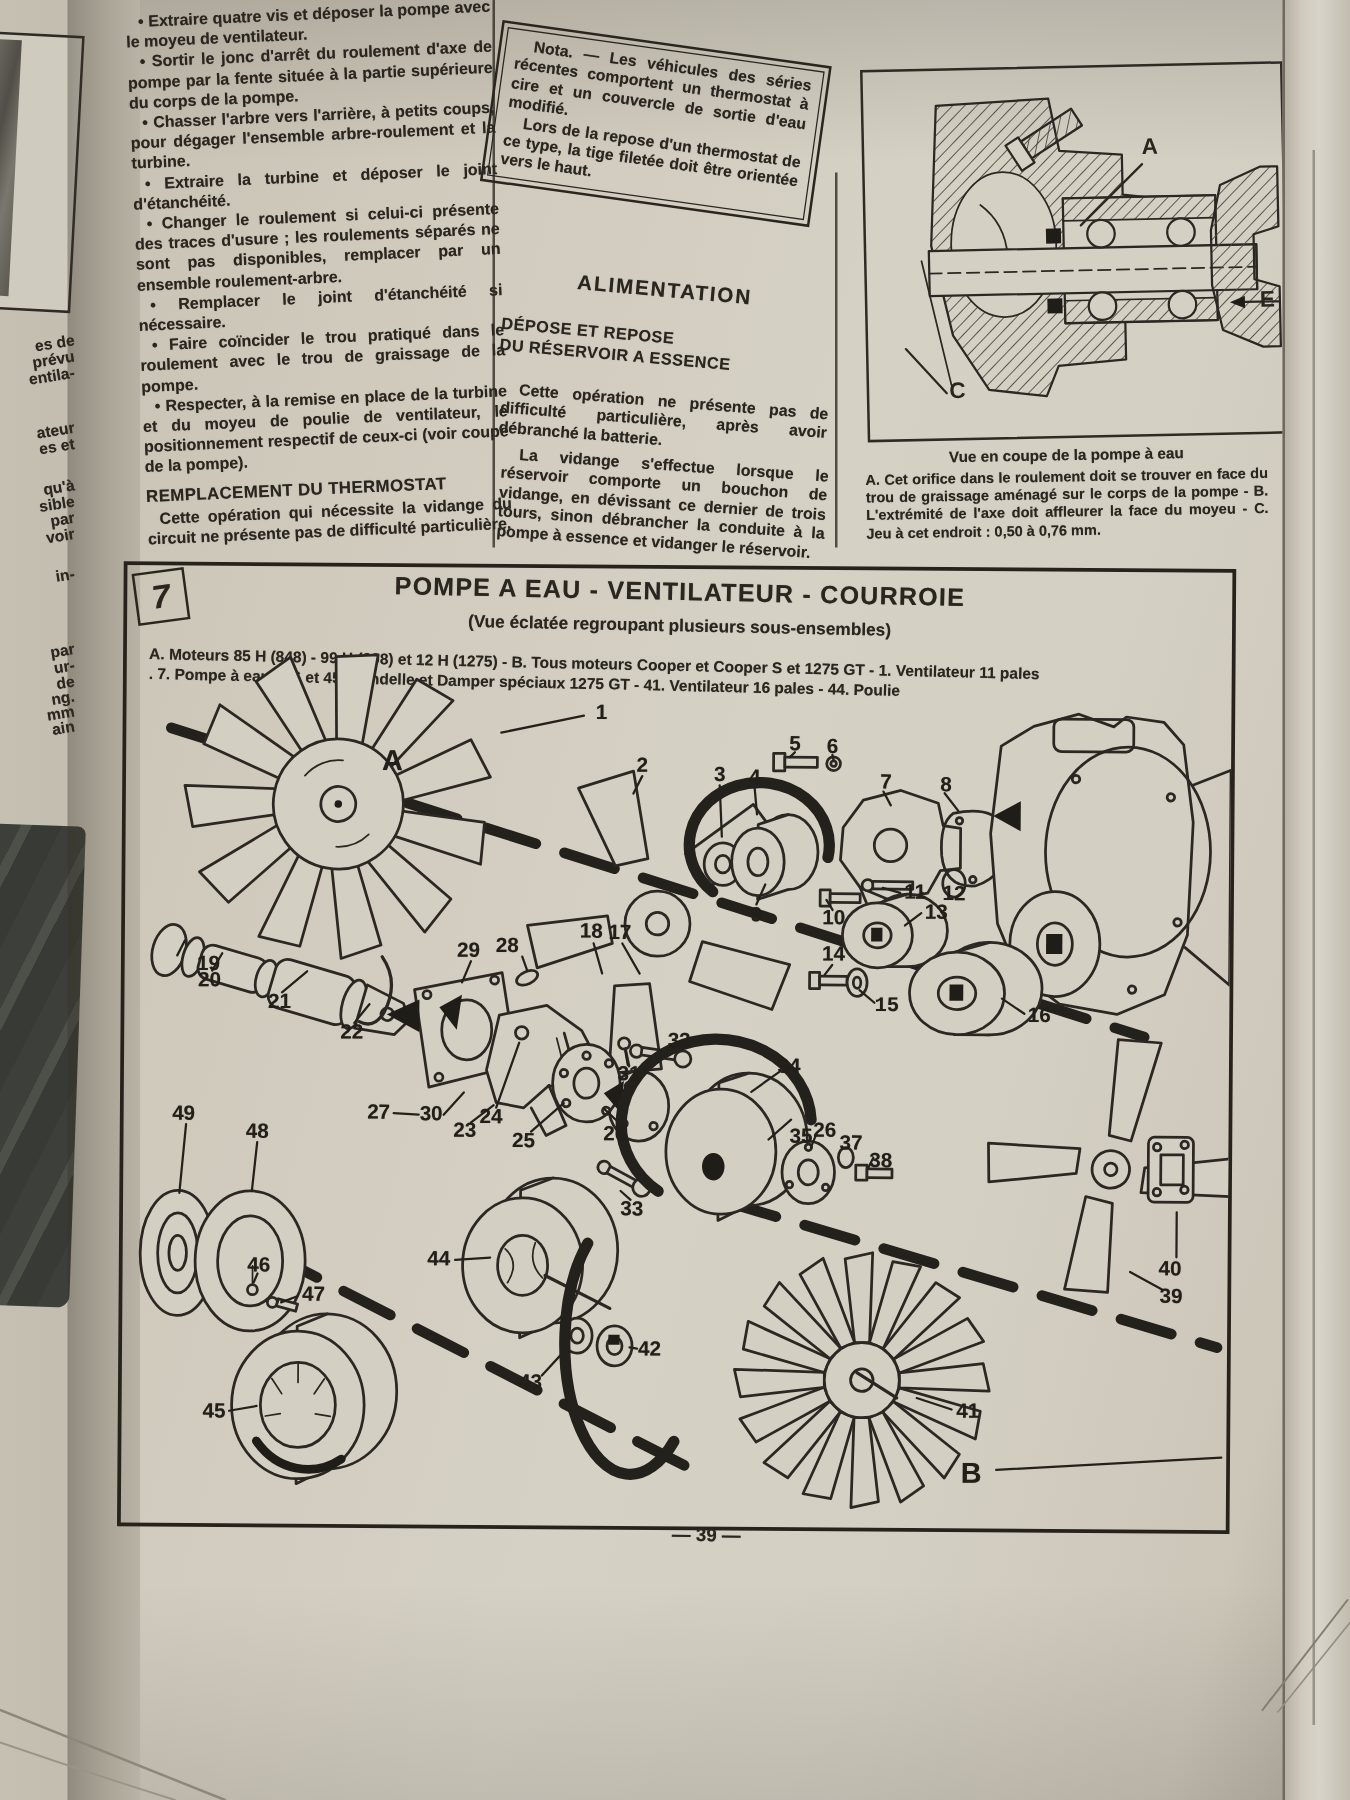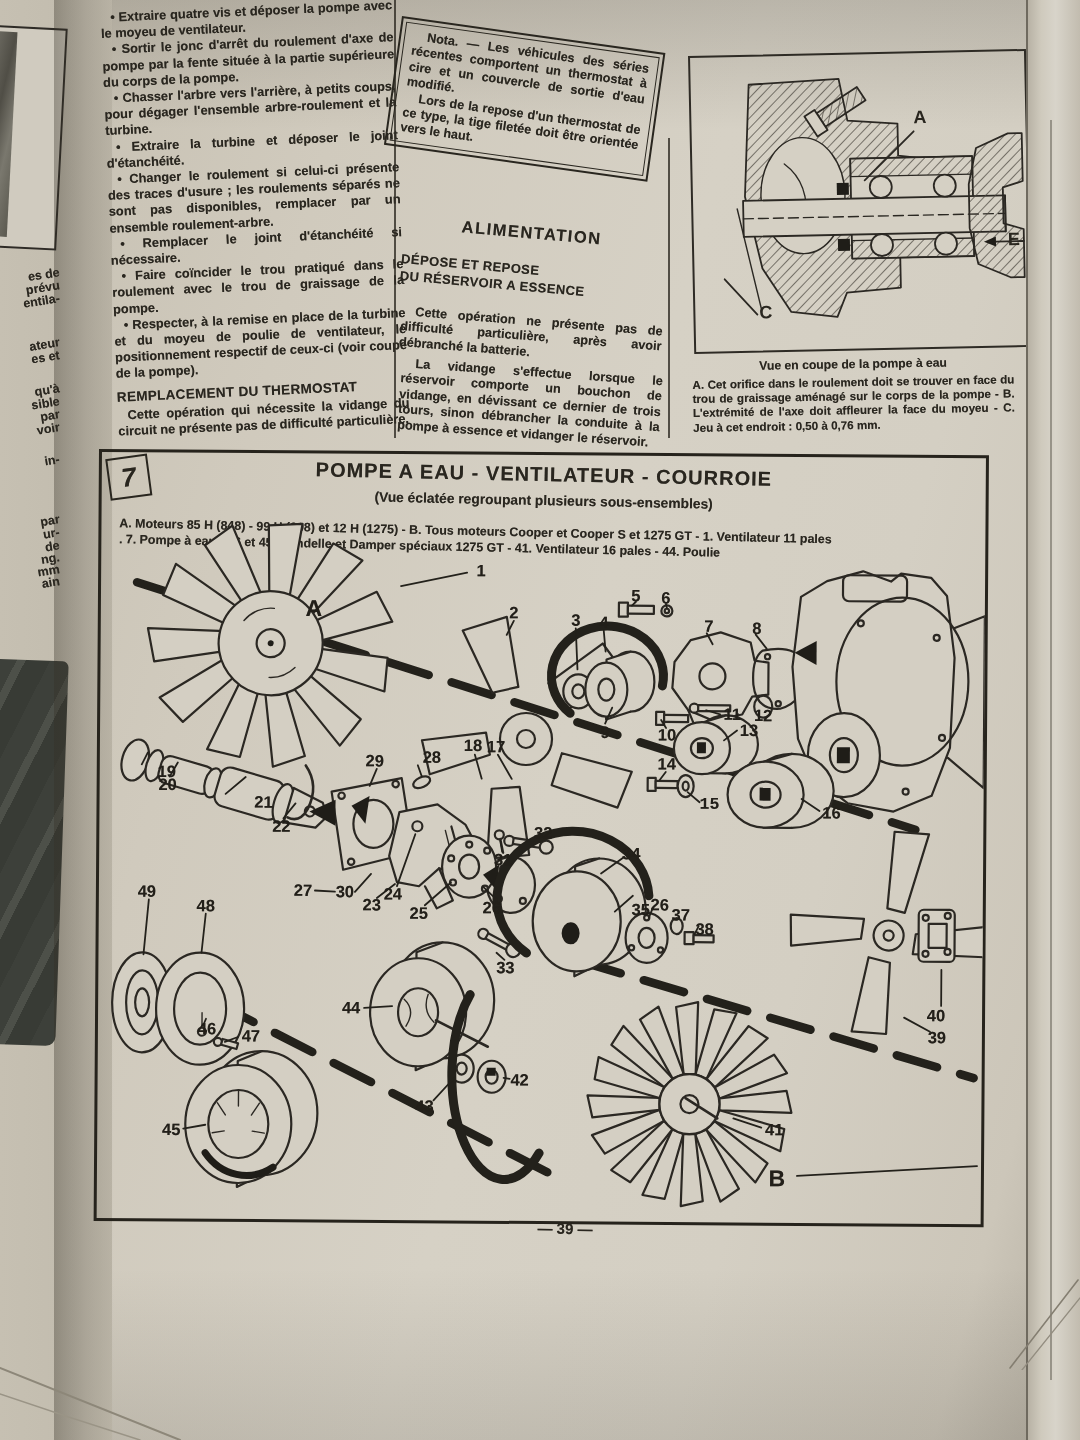--- a/index.html
+++ b/index.html
@@ -558,46 +558,46 @@
         <div class="part-label" style="left: 632px; top: 258px;">11</div>
         <div class="part-label" style="left: 663px; top: 259px;">12</div>
         <div class="part-label" style="left: 649px; top: 274px;">13</div>
         <div class="part-label" style="left: 567px; top: 308px;">14</div>
         <div class="part-label" style="left: 610px; top: 348px; font-family: Liberation Mono, monospace;">15</div>
         <div class="part-label" style="left: 732px; top: 356px;">16</div>
         <div class="part-label" style="left: 396px; top: 292px;">17</div>
         <div class="part-label" style="left: 373px; top: 291px;">18</div>
         <div class="part-label" style="left: 39px; top: 319px; margin-left: 28px;">19</div>
         <div class="part-label" style="left: 68px; top: 332px;">20</div>
-        <div class="part-label" style="left: 124px; top: 349px; margin-left: 40px;">21</div>
+        <div class="part-label" style="left: 124px; top: 349px;">21</div>
         <div class="part-label" style="left: 182px; top: 373px;">22</div>
         <div class="part-label" style="left: 273px; top: 451px;">23</div>
         <div class="part-label" style="left: 294px; top: 440px;">24</div>
         <div class="part-label" style="left: 320px; top: 459px;">25</div>
         <div class="part-label" style="left: 393px; top: 453px;">26</div>
         <div class="part-label" style="left: 204px; top: 437px;">27</div>
-        <div class="part-label" style="left: 332px; top: 303px; text-align: right;">28</div>
+        <div class="part-label" style="left: 306px; top: 303px; text-align: right;">28</div>
         <div class="part-label" style="left: 275px; top: 307px;">29</div>
         <div class="part-label" style="left: 246px; top: 438px;">30</div>
         <div class="part-label" style="left: 404px; top: 405px;">31</div>
         <div class="part-label" style="left: 444px; top: 378px;">32</div>
         <div class="part-label" style="left: 407px; top: 513px;">33</div>
         <div class="part-label" style="left: 532px; top: 398px;">34</div>
         <div class="part-label" style="left: 542px; top: 434px; margin-top: 20px;">35</div>
         <div class="part-label" style="left: 561px; top: 449px;">26</div>
         <div class="part-label" style="left: 582px; top: 459px;">37</div>
         <div class="part-label" style="left: 606px; top: 473px;">38</div>
         <div class="part-label" style="left: 839px; top: 580px;">39</div>
         <div class="part-label" style="left: 838px; top: 558px;">40</div>
         <div class="part-label" style="left: 677px; top: 673px;">41</div>
         <div class="part-label" style="left: 422px; top: 625px;">42</div>
         <div class="part-label" style="left: 327px; top: 652px;">43</div>
         <div class="part-label" style="left: 253px; top: 554px;">44</div>
         <div class="part-label" style="left: 74px; top: 677px;">45</div>
-        <div class="part-label" style="left: 109px; top: 560px; margin-top: 16px;">46</div>
+        <div class="part-label" style="left: 109px; top: 560px;">46</div>
         <div class="part-label" style="left: 153px; top: 583px;">47</div>
         <div class="part-label" style="left: 107px; top: 453px;">48</div>
         <div class="part-label" style="left: 48px; top: 439px;">49</div>
         <div class="part-label big" style="left: 213px; top: 155px;">A</div>
         <div class="part-label big" style="left: 680px; top: 722px;">B</div>
       </div>
   </section>
 
   <div class="page-num txt">— 39 —</div>
 

